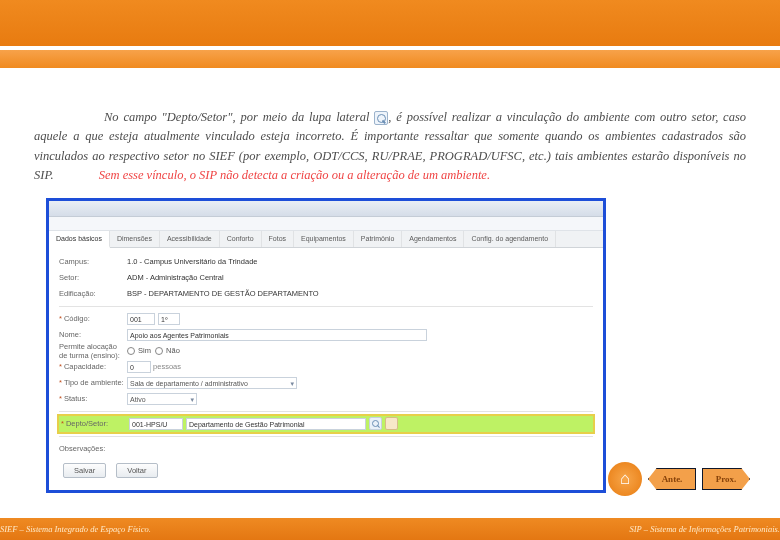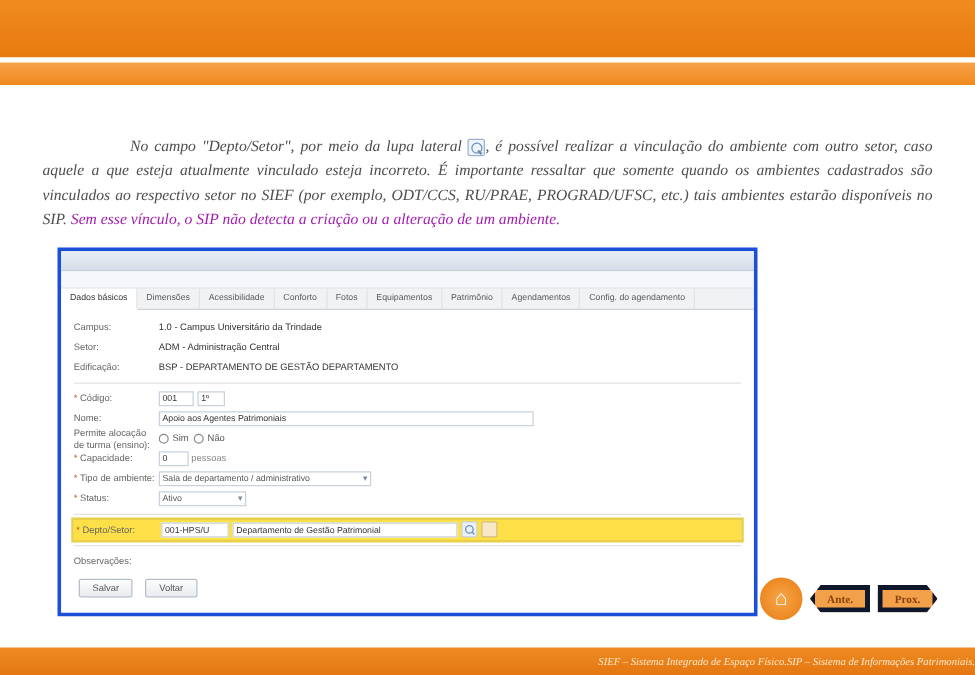--- a/index.html
+++ b/index.html
@@ -6,49 +6,49 @@
   html, body { width: 780px; height: 540px; font-family: Georgia, serif; }
   .page { width: 780px; height: 540px; background: #fff; position: relative; }
   .topbar { height: 50px; background: linear-gradient(#f08a1f, #e87b10); border-bottom: 4px solid #fff; }
   .topbar2 { height: 18px; background: linear-gradient(#f7a24a, #f08a1f); }
   .body { padding: 40px 34px 0 34px; }
   .para { font-size: 12.5px; line-height: 1.55; color: #4d4d4d; text-align: justify; font-style: italic; }
   .indent { display: inline-block; width: 70px; }
   .lupa { display:inline-block; width:14px; height:14px; vertical-align:middle; border:1px solid #9cb3cc; border-radius:2px; background:#eef4fb; position:relative; font-style:normal; }
   .lupa::before { content:""; position:absolute; width:7px; height:7px; border:1.5px solid #6b8fb5; border-radius:50%; left:1.5px; top:1.5px; }
   .lupa::after { content:""; position:absolute; width:4px; height:1.5px; background:#6b8fb5; transform:rotate(45deg); left:7px; top:9px; }
-  .red { color: #a21caf; }
+  .red { color: #ef4444; margin-left: 42px; }
   .screenshot { margin: 12px 0 0 12px; width: 560px; border:3px solid #1d4ed8; font-family: Tahoma, Arial, sans-serif; font-style: normal; }
   .win-chrome { height: 16px; background: linear-gradient(#e9eef5,#d5dde8); border-bottom:1px solid #c4ccd6; }
   .win-toolbar { height: 14px; background:#f5f7fa; border-bottom:1px solid #dfe3e8; }
   .tabs { display:flex; background:#f0f2f4; border-bottom:1px solid #d0d4d8; font-size:7px; color:#5a5a5a; }
   .tab { padding:4px 7px; border-right:1px solid #e0e2e4; white-space:nowrap; cursor:pointer; }
   .tab.active { background:#fff; border-bottom:2px solid #fff; margin-bottom:-1px; color:#333; }
   .form { background:#fff; padding:6px 10px 10px 10px; font-size:7.5px; color:#555; }
   .row { display:flex; align-items:center; height:16px; }
   .lbl { width:68px; color:#666; }
   .ast { color:#c05020; margin-right:2px; }
   .val { color:#333; }
   .inp { display:inline-block; border:1px solid #c9d2dc; background:#fff; height:12px; padding:0 2px; font-size:7px; line-height:12px; color:#333; }
   .icnbtn { display:inline-block; width:13px; height:13px; vertical-align:middle; margin-left:3px; border:1px solid #c6d1de; border-radius:2px; background:#eaf1f9; position:relative; }
   .icnbtn.eraser { background:#f7e8c8; border-color:#d6bc85; }
   .mag::before { content:""; position:absolute; width:5px; height:5px; border:1px solid #6b8fb5; border-radius:50%; left:2px; top:2px; }
   .mag::after { content:""; position:absolute; width:3px; height:1px; background:#6b8fb5; transform:rotate(45deg); left:7px; top:8px; }
   .hr { border-top:1px solid #e3e3e3; margin:4px 0; }
   .radio { width:8px;height:8px;border:1px solid #888;border-radius:50%;display:inline-block;margin-right:3px;vertical-align:middle; }
   .sel { display:inline-block;border:1px solid #c9d2dc;height:12px;font-size:7px;line-height:12px;padding:0 12px 0 2px;position:relative;background:#fff;}
   .sel::after{content:"▾";position:absolute;right:2px;top:0;color:#7a8aa0;font-size:7px;}
-  .hl { background:#fde047; outline:2px solid #e7cf4a; padding:2px; }
+  .hl { background:#bef264; outline:2px solid #e7cf4a; padding:2px; }
   .btns { padding:6px 0 2px 0; }
   .btn { display:inline-block; font-size:7.5px; padding:2px 10px; border:1px solid #b5bec8; background:linear-gradient(#fdfdfd,#e8ecf0); border-radius:2px; margin:0 4px; cursor:pointer; }
   .foot-nav { position:absolute; right:30px; bottom:44px; display:flex; align-items:center; gap:6px; }
   .home { width:34px; height:34px; border-radius:50%; background:radial-gradient(#f7a64a,#e87b10); display:flex; align-items:center; justify-content:center; color:#fff; font-size:17px; cursor:pointer; }
-  .arrow-btn { width:48px; height:22px; background:#f3a04a; color:#88430a; font-size:9px; font-weight:bold; display:flex; align-items:center; justify-content:center; clip-path: polygon(0 50%, 18% 0, 100% 0, 100% 100%, 18% 100%); border:4px solid #0f172a; cursor:pointer; }
+  .arrow-btn { width:48px; height:22px; background:#f3a04a; color:#88430a; font-size:9px; font-weight:bold; display:flex; align-items:center; justify-content:center; clip-path: polygon(0 50%, 18% 0, 100% 0, 100% 100%, 18% 100%); border:1px solid #0f172a; cursor:pointer; }
   .arrow-btn.r { clip-path: polygon(0 0, 82% 0, 100% 50%, 82% 100%, 0 100%); }
-  .footer { position:absolute; left:0; right:0; bottom:0; height:22px; background:linear-gradient(#ef8a22,#e47712); display:flex; justify-content:flex-end; align-items:center; font-size:8.5px; font-style:italic; color:#fff; font-family:Georgia,serif; }
+  .footer { position:absolute; left:0; right:0; bottom:0; height:22px; background:linear-gradient(#ef8a22,#e47712); display:flex; justify-content:space-between; align-items:center; font-size:8.5px; font-style:italic; color:#fff; font-family:Georgia,serif; }
   .footer span { color:#ffe9c7; }
 </style>
 </head>
 <body>
 
 <div class="page">
   <div class="topbar"></div>
   <div class="topbar2"></div>
 
   <div class="body">

